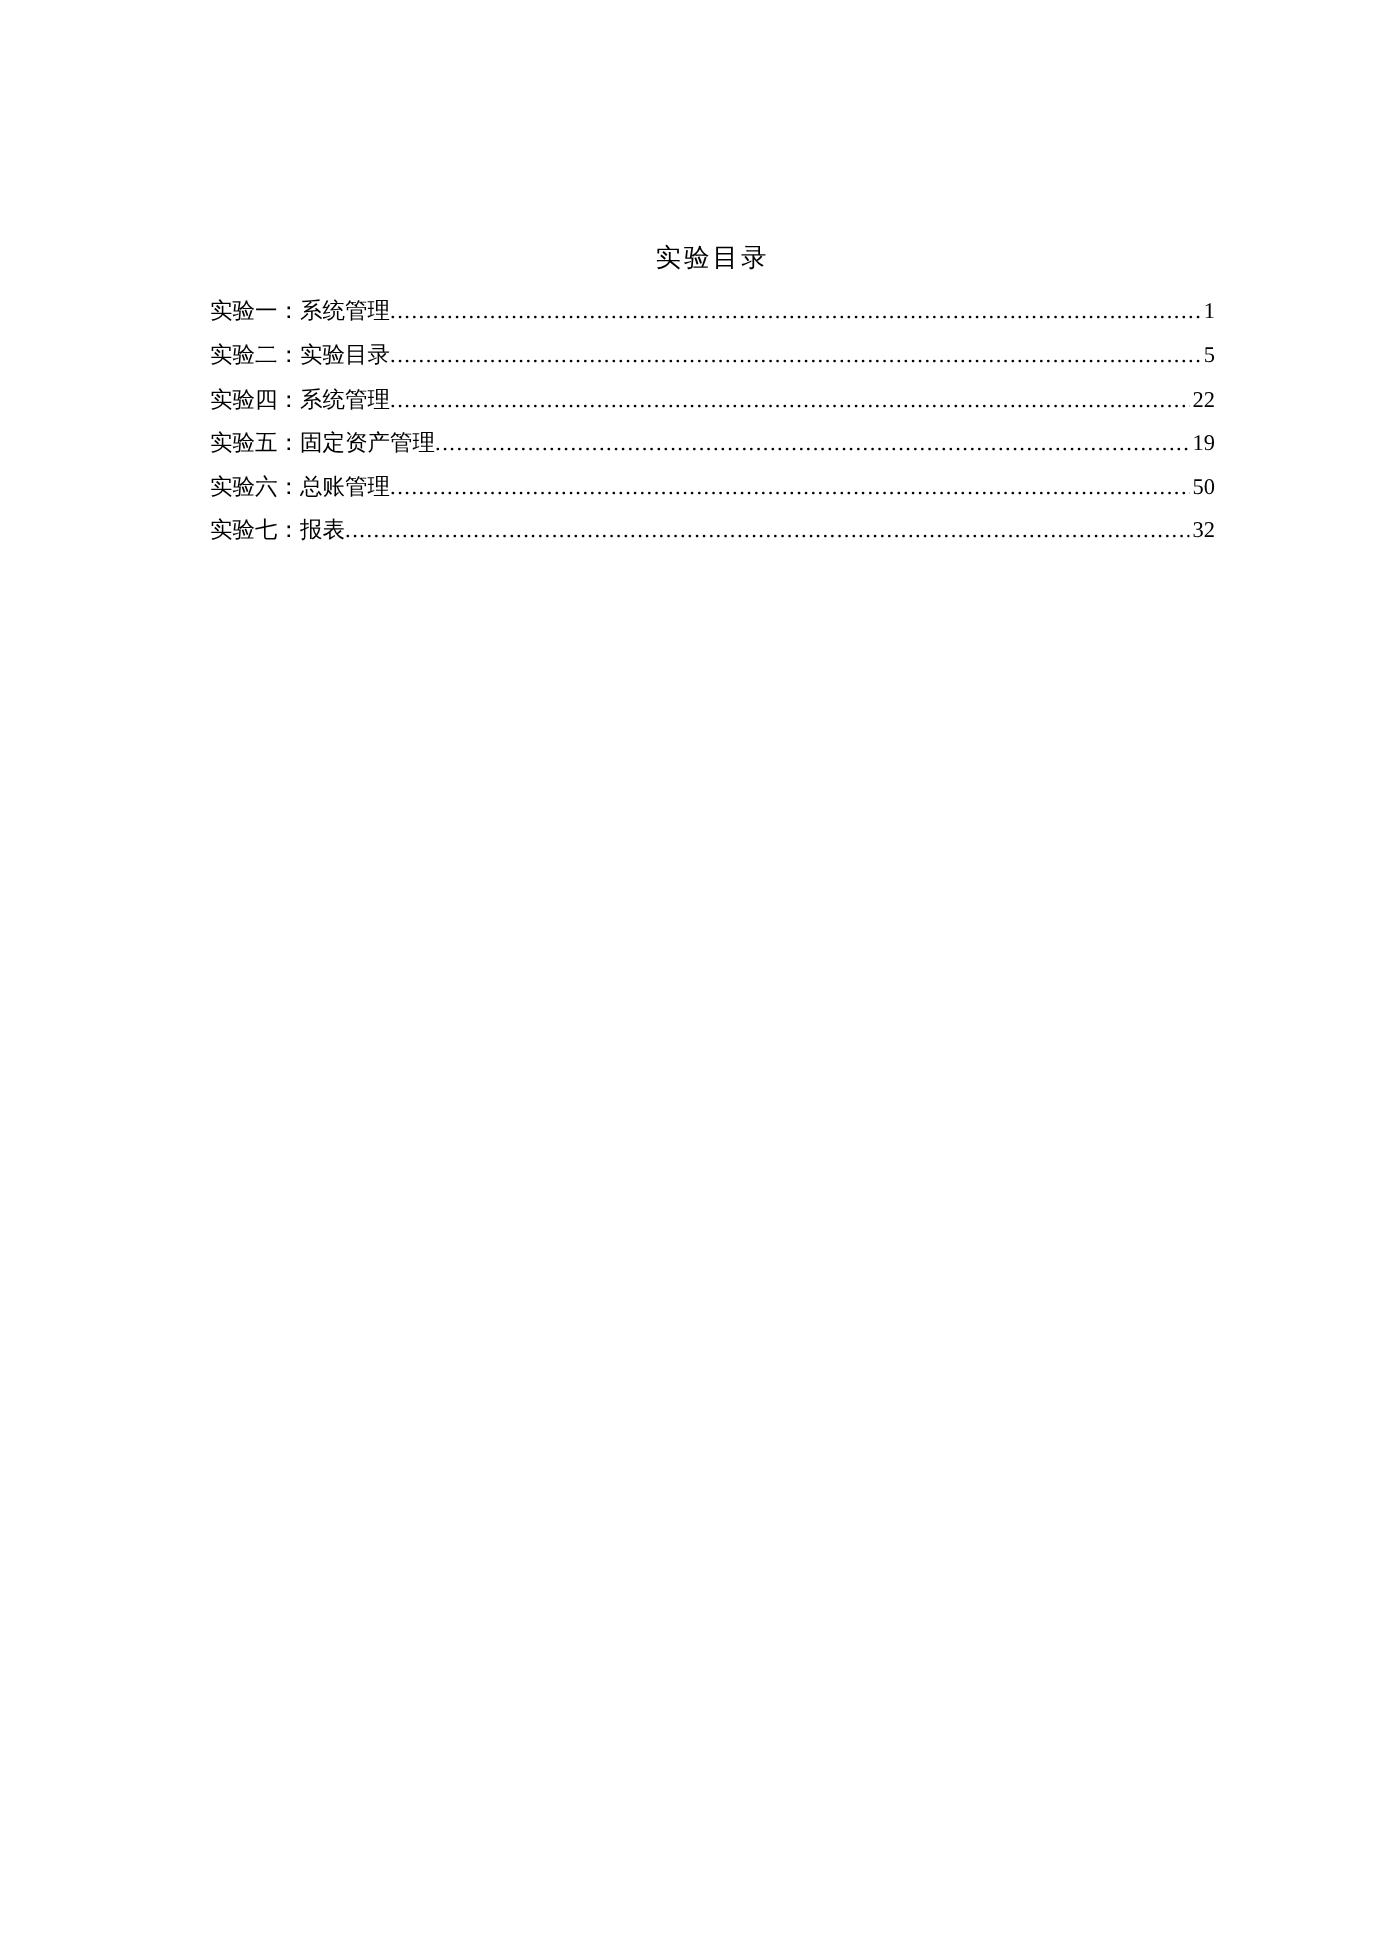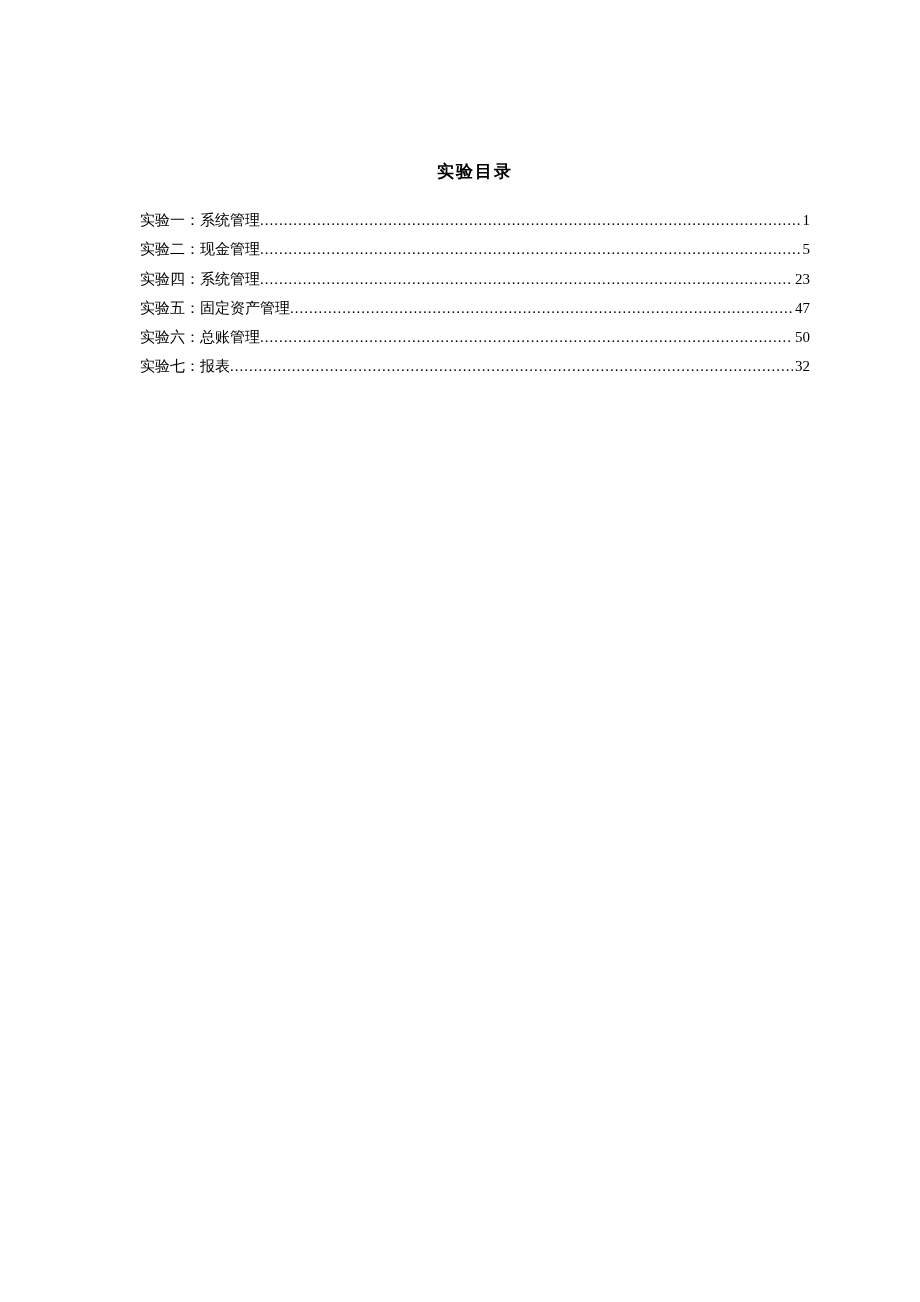--- a/index.html
+++ b/index.html
@@ -13,22 +13,22 @@
   }
   .page {
     box-sizing: border-box;
     width: 920px;
     padding: 160px 110px 0 140px;
   }
   .toc-title {
     text-align: center;
     font-size: 17px;
     letter-spacing: 2px;
-    margin-bottom: 26px;
-    font-weight: bold;
+    margin-bottom: 14px;
+    font-weight: normal;
   }
   .toc-list {
     display: flex;
     flex-direction: column;
     gap: 6px;
     font-size: 15px;
   }
   .toc-row {
     display: flex;
     align-items: flex-end;
@@ -61,36 +61,36 @@
 
   <div class="toc-list">
 
     <div class="toc-row">
       <span class="toc-label">实验一：系统管理</span>
       <span class="toc-dots"></span>
       <span class="toc-page">1</span>
     </div>
 
     <div class="toc-row">
-      <span class="toc-label">实验二：现金管理</span>
+      <span class="toc-label">实验二：实验目录</span>
       <span class="toc-dots"></span>
       <span class="toc-page">5</span>
     </div>
 
 
     <div class="toc-row">
       <span class="toc-label">实验四：系统管理</span>
       <span class="toc-dots"></span>
-      <span class="toc-page">23</span>
+      <span class="toc-page">22</span>
     </div>
 
     <div class="toc-row">
       <span class="toc-label">实验五：固定资产管理</span>
       <span class="toc-dots"></span>
-      <span class="toc-page">47</span>
+      <span class="toc-page">19</span>
     </div>
 
     <div class="toc-row">
       <span class="toc-label">实验六：总账管理</span>
       <span class="toc-dots"></span>
       <span class="toc-page">50</span>
     </div>
 
     <div class="toc-row">
       <span class="toc-label">实验七：报表</span>

